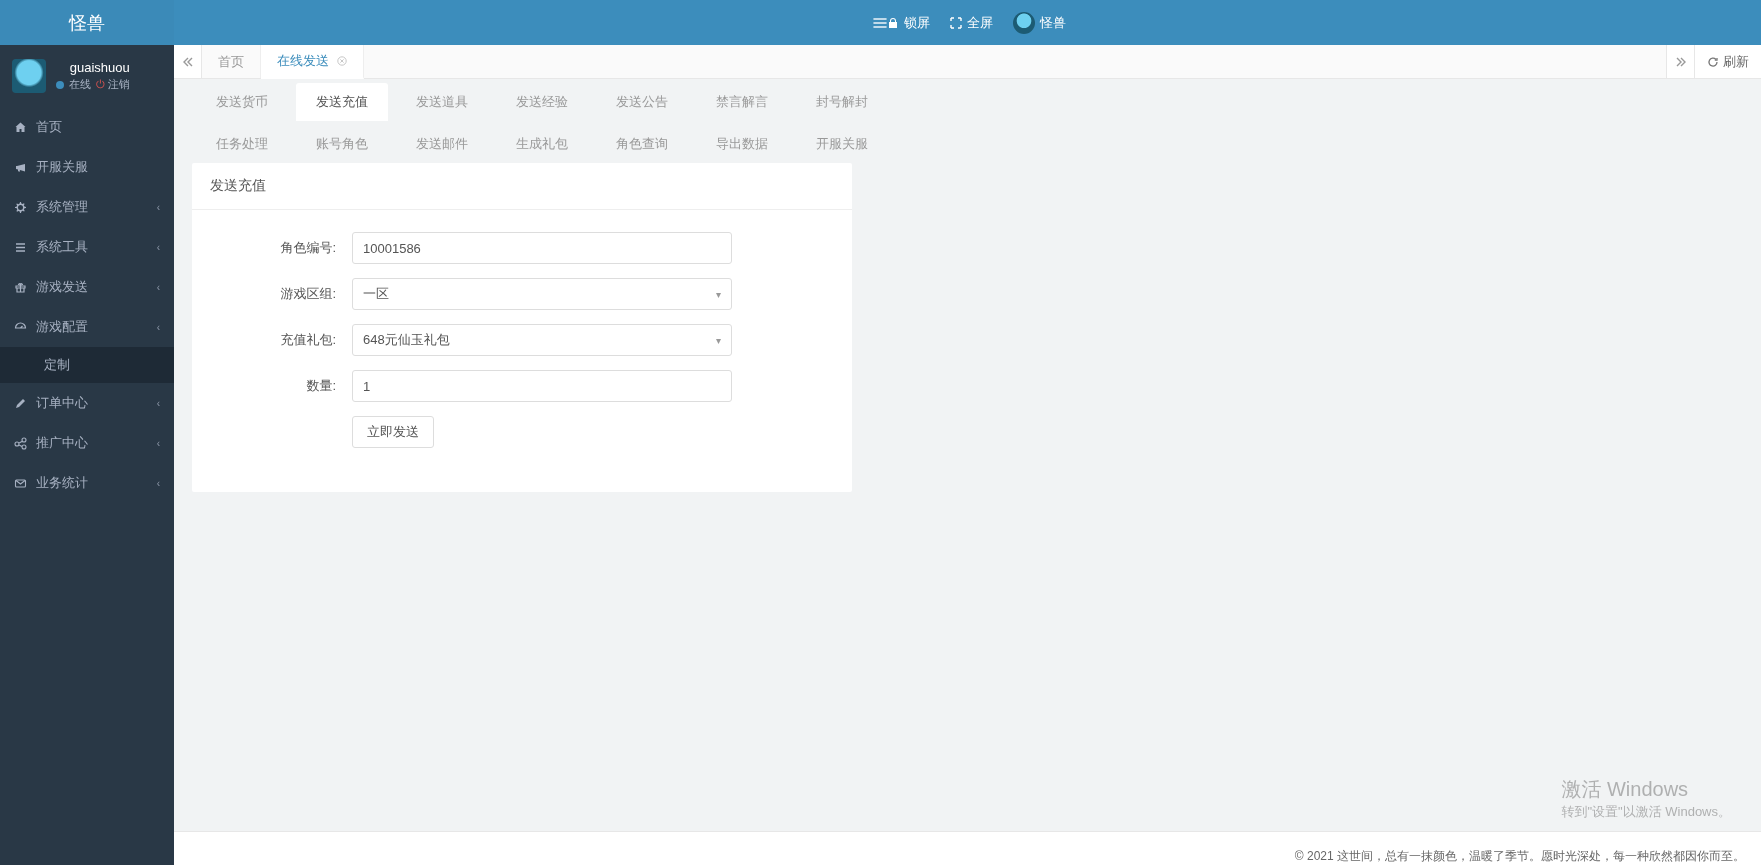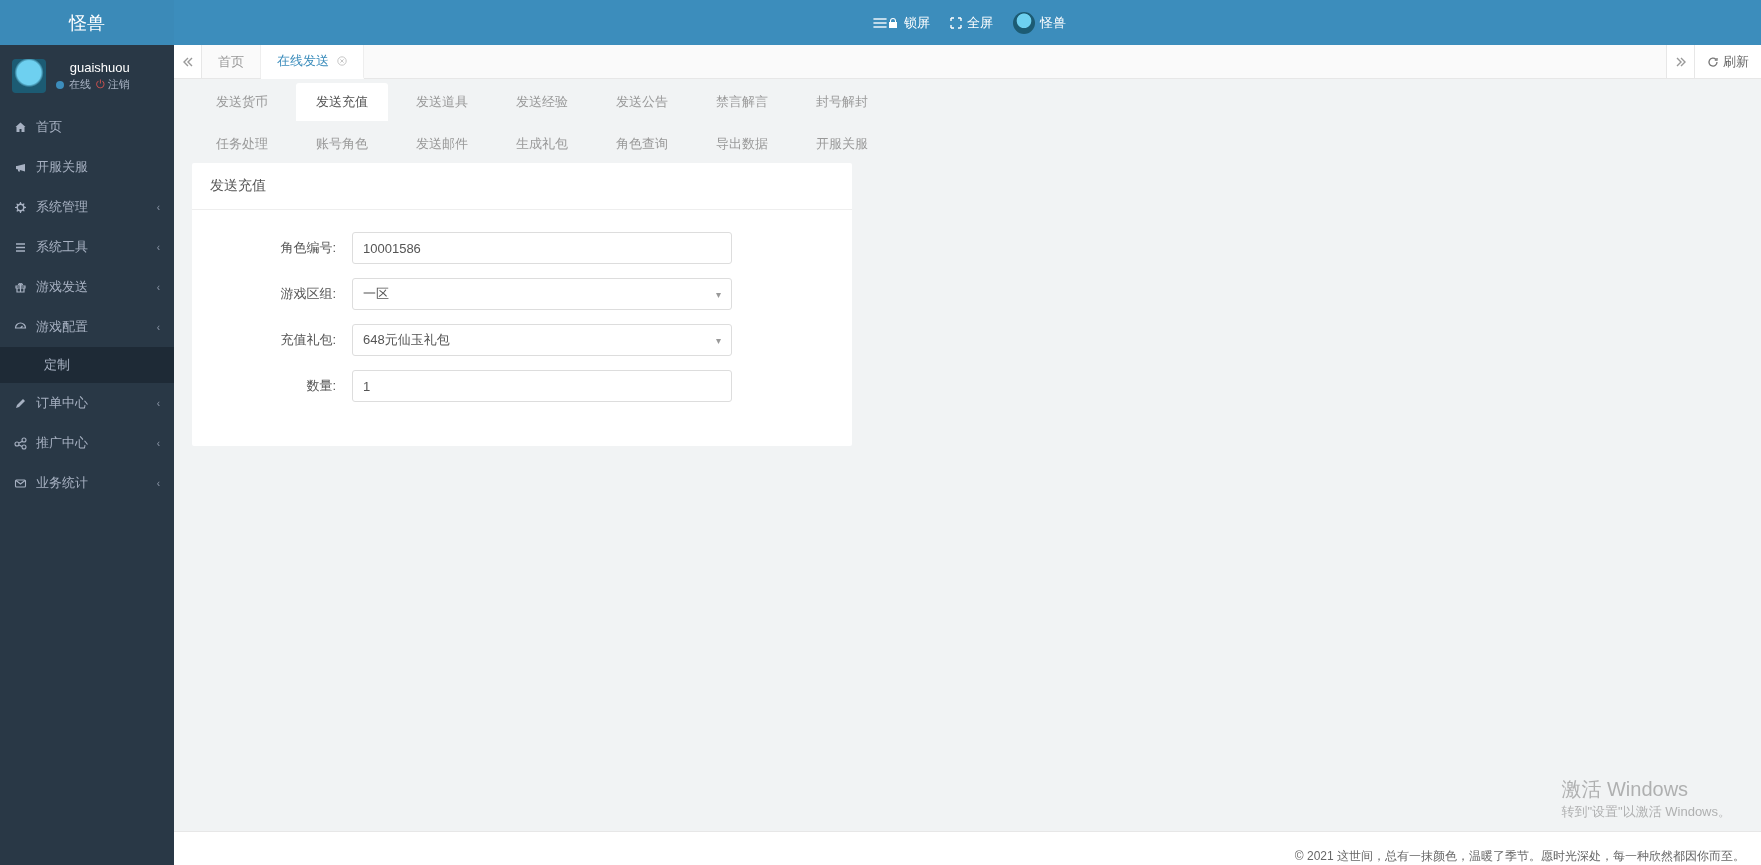--- a/index.html
+++ b/index.html
@@ -325,20 +325,26 @@
                 <span class="caret">▾</span>
               </div>
             </div>
           </div>
           <div class="form-row">
             <label>数量:</label>
             <div class="control">
               <input type="text" value="1" style="">
             </div>
           </div>
+          <div class="form-row">
+            <label></label>
+            <div class="control">
+              <button class="btn">立即发送</button>
+            </div>
+          </div>
         </div>
       </div>
     </div>
 
     <div class="wm">
       <div class="l1">激活 Windows</div>
       <div class="l2">转到"设置"以激活 Windows。</div>
     </div>
     <div class="footer">
       <span>© 2021 这世间，总有一抹颜色，温暖了季节。愿时光深处，每一种欣然都因你而至。</span>

